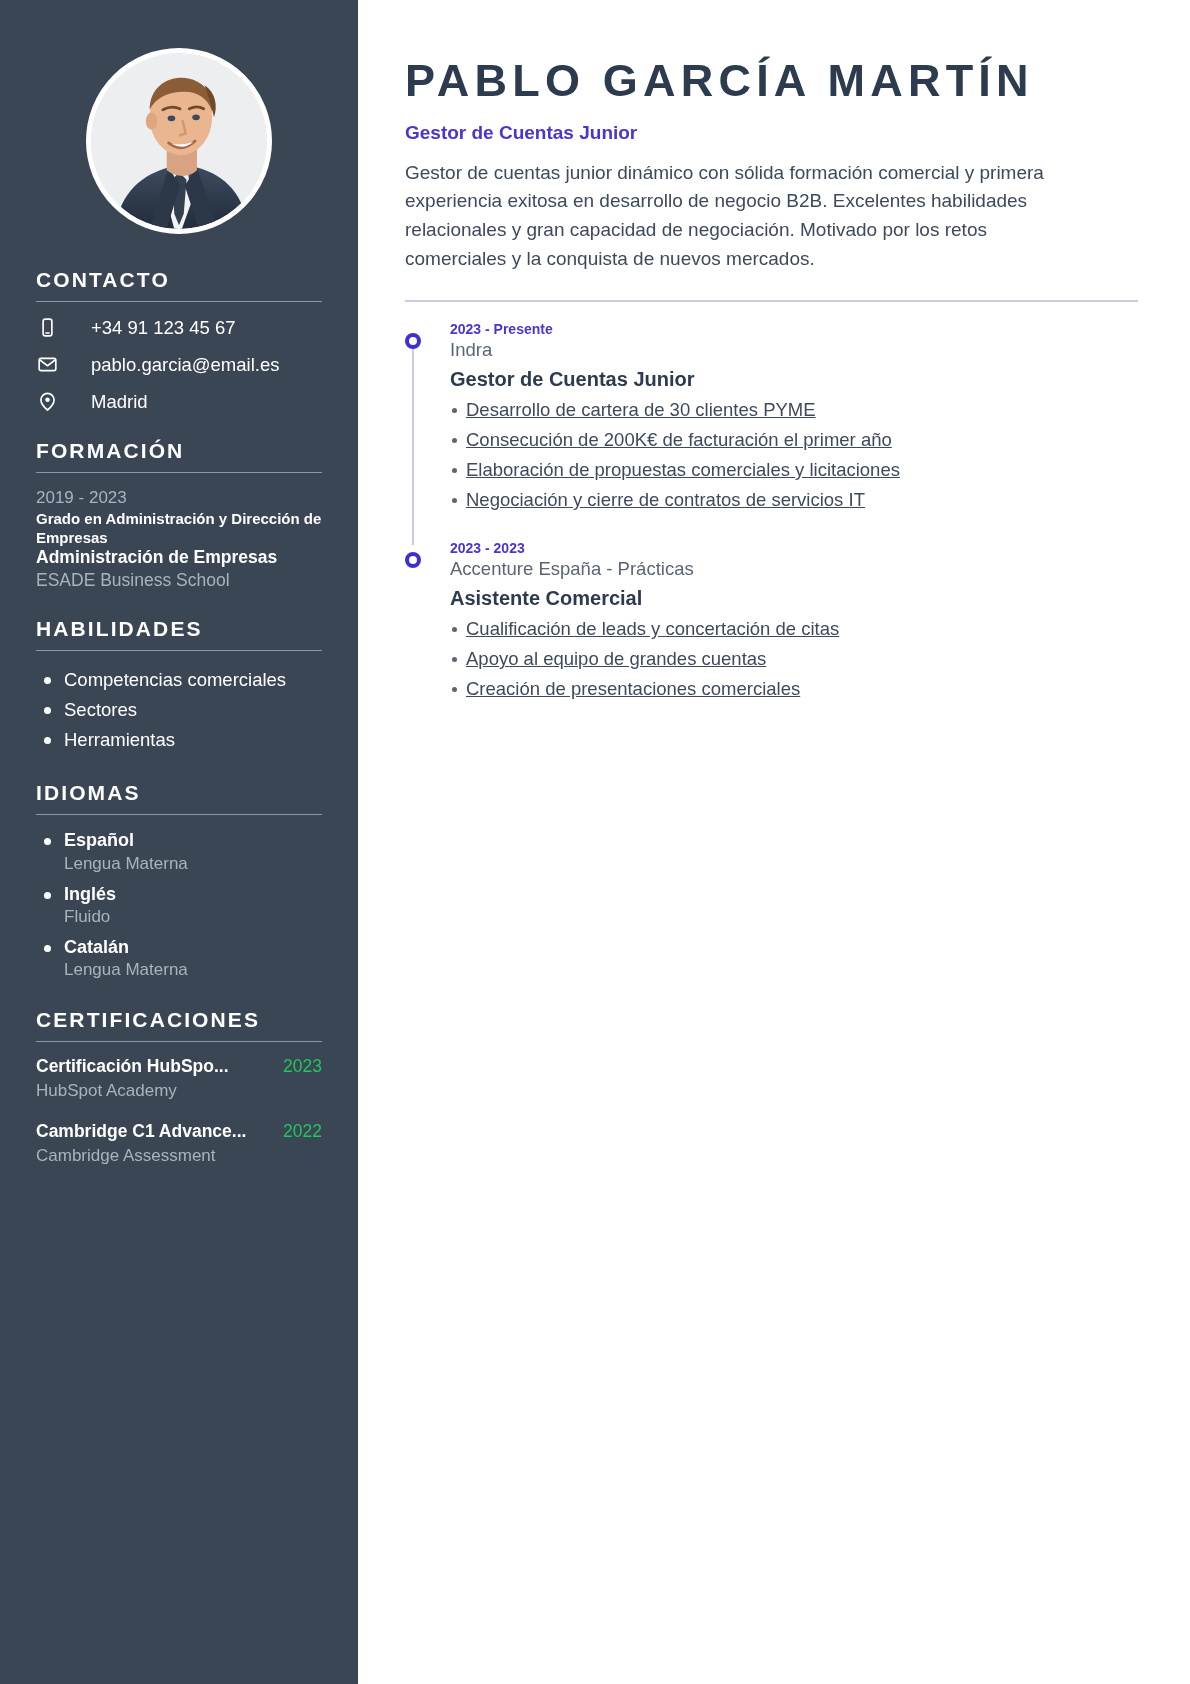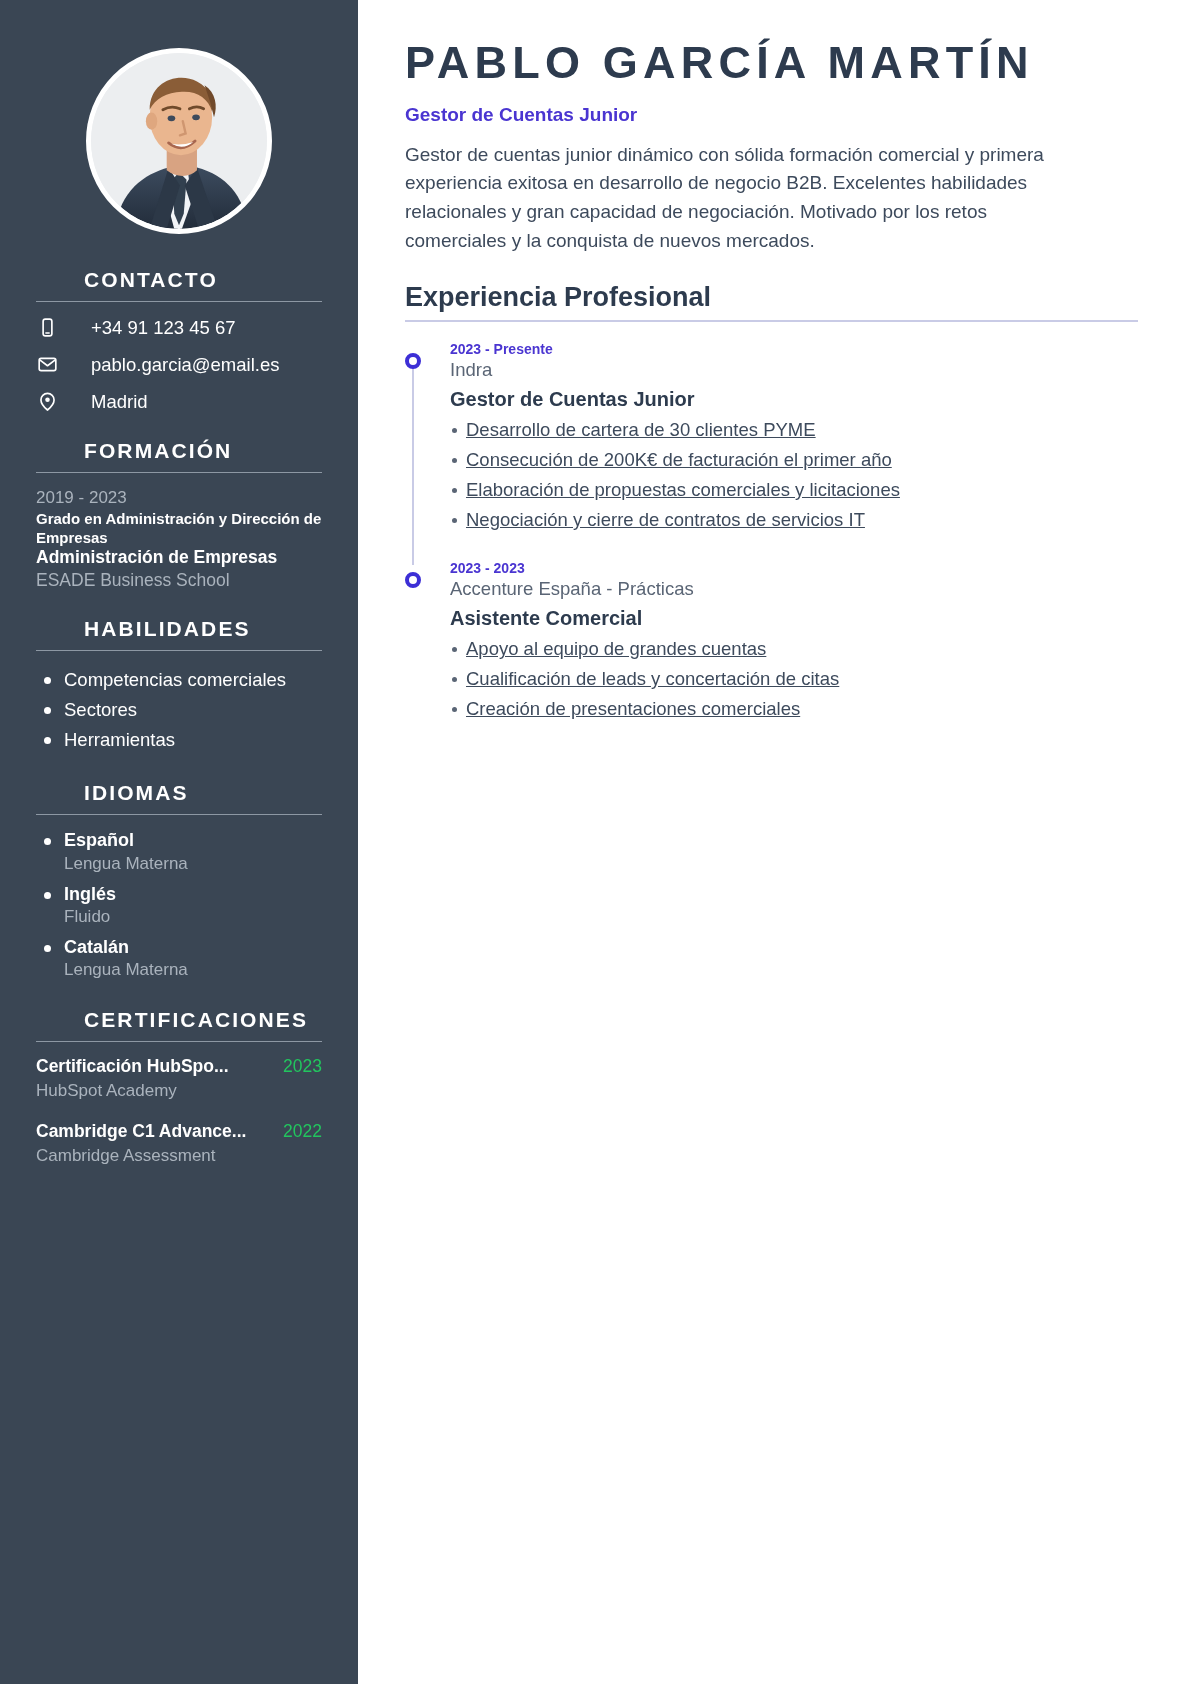--- a/index.html
+++ b/index.html
@@ -43,21 +43,20 @@
     position: relative;
   }
   .photo svg { display: block; width: 100%; height: 100%; }
 
   .side-heading {
     color: #ffffff;
     font-size: 21px;
     font-weight: bold;
     letter-spacing: 2.1px;
     margin-bottom: 9px;
-    margin-left: 48px;
   }
   .side-rule {
     height: 1px;
     background: #8d98a4;
     margin-bottom: 14px;
   }
   .side-section { margin-bottom: 26px; }
 
   
   .contact-row {
@@ -171,21 +170,21 @@
   .cert-org {
     color: #aab3bd;
     font-size: 17px;
     line-height: 1.45;
     margin-top: 2px;
   }
 
   
   .main {
     flex: 1;
-    padding: 38px 52px 0 47px;
+    padding: 56px 52px 0 47px;
   }
   .name {
     color: #2d3b4e;
     font-size: 45px;
     font-weight: bold;
     letter-spacing: 5.2px;
     line-height: 1.1;
     margin-bottom: 16px;
   }
   .job-title {
@@ -429,21 +428,20 @@
 
     </div>
   </aside>
 
   <main class="main">
 
     <h1 class="name">PABLO GARCÍA MARTÍN</h1>
     <div class="job-title">Gestor de Cuentas Junior</div>
     <p class="summary">Gestor de cuentas junior dinámico con sólida formación comercial y primera experiencia exitosa en desarrollo de negocio B2B. Excelentes habilidades relacionales y gran capacidad de negociación. Motivado por los retos comerciales y la conquista de nuevos mercados.</p>
 
-    <h2 class="main-heading">Experiencia Profesional</h2>
     <div class="main-rule"></div>
 
     <div class="timeline">
 
       <div class="tl-item">
         <span class="tl-dot"></span>
         <span class="tl-line"></span>
         <div class="exp-date">2023 - Presente</div>
         <div class="exp-company">Indra</div>
         <div class="exp-role">Gestor de Cuentas Junior</div>
@@ -455,22 +453,22 @@
         </ul>
       </div>
 
       <div class="tl-item">
         <span class="tl-dot"></span>
 
         <div class="exp-date">2023 - 2023</div>
         <div class="exp-company">Accenture España - Prácticas</div>
         <div class="exp-role">Asistente Comercial</div>
         <ul class="exp-bullets">
+          <li><span>Cualificación de leads y concertación de citas</span></li>
           <li><span>Apoyo al equipo de grandes cuentas</span></li>
-          <li><span>Cualificación de leads y concertación de citas</span></li>
           <li><span>Creación de presentaciones comerciales</span></li>
         </ul>
       </div>
 
     </div>
   </main>
 
 </div>
 
 </body></html>

